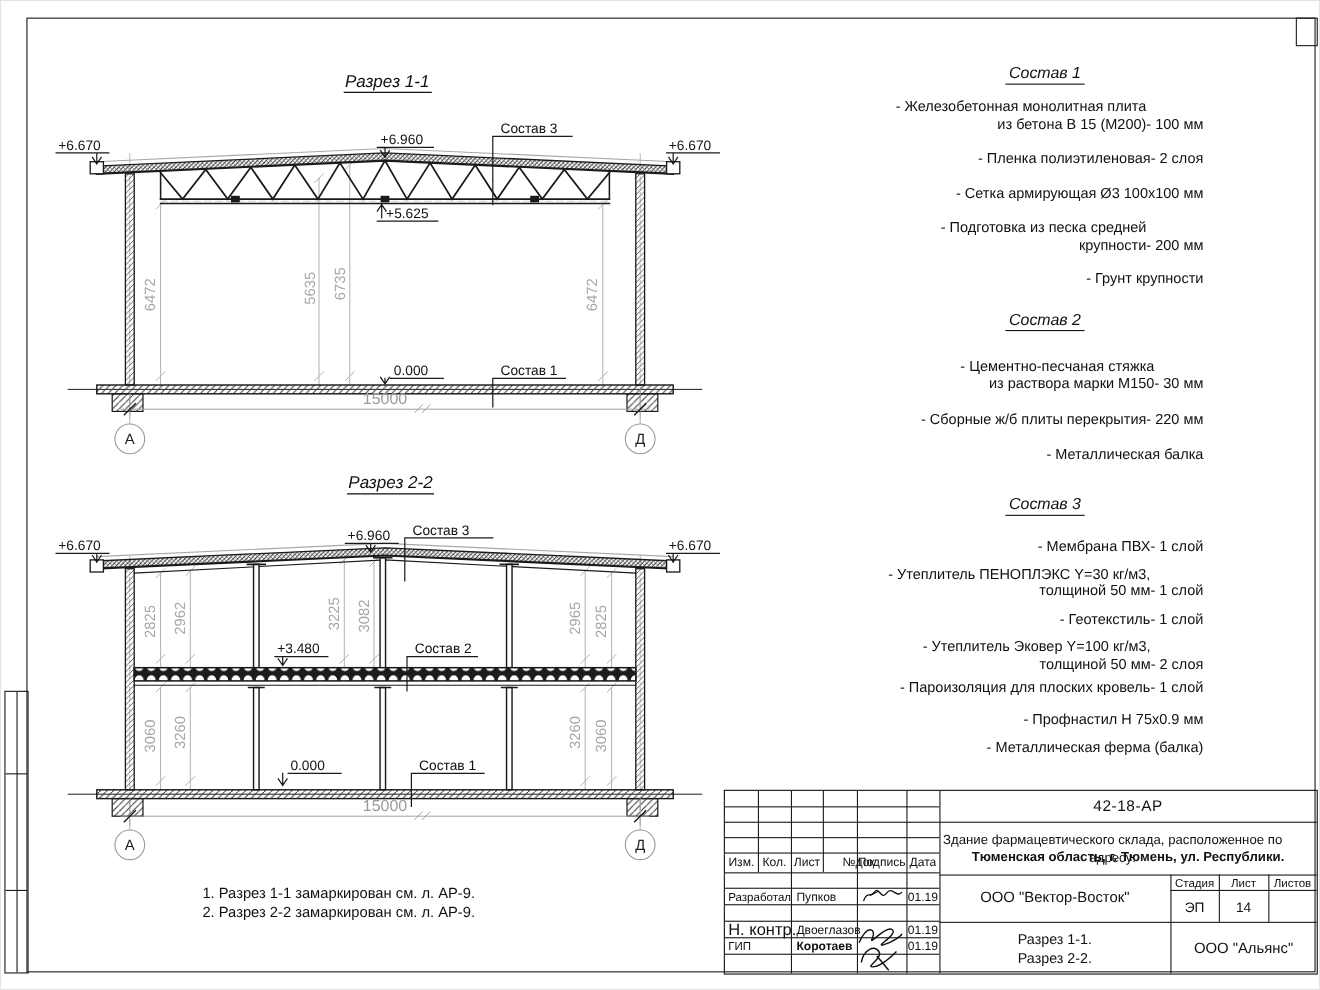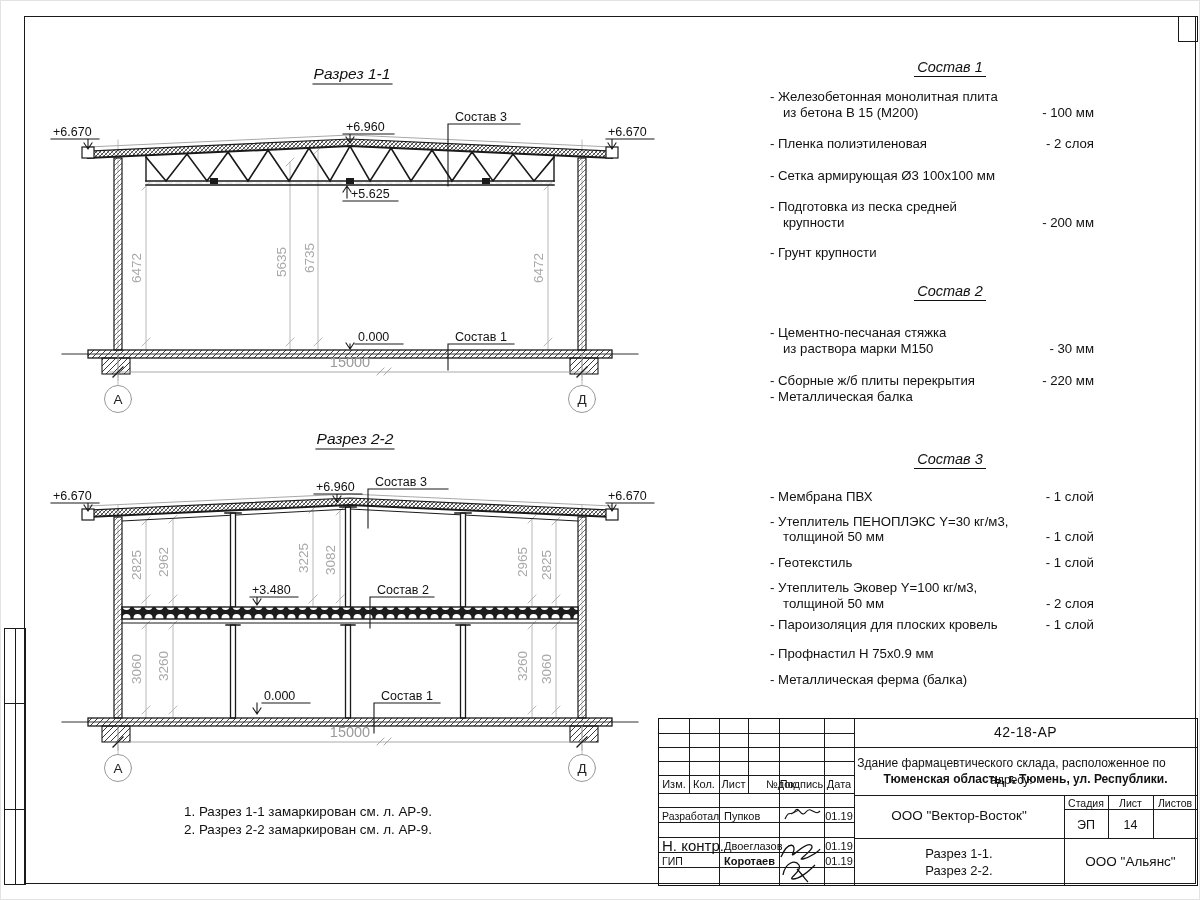--- a/index.html
+++ b/index.html
@@ -7,32 +7,32 @@
   .abs{position:absolute;}
   .paper-edge{left:0;top:0;width:1198px;height:898px;border:1px solid #e3e3e3;}
   .frame{left:24px;top:16px;width:1170px;height:866px;border:1.7px solid #1a1a1a;}
   .tr-box{left:1178px;top:16px;width:18px;height:24px;border:1.5px solid #1a1a1a;}
   .lm-box{border:1.4px solid #1a1a1a;}
   .vline,.hline{background:#1a1a1a;}
   
   .comp{width:324px;}
   .comp-head-wrap{text-align:center;position:relative;left:18px;}
   .comp-head{display:inline-block;font-style:italic;font-size:14.5px;border-bottom:1.3px solid #111;padding:0 3px 1px 3px;}
-  .comp-item{display:flex;font-size:13.2px;line-height:15.5px;}
+  .comp-item{display:flex;font-size:13.2px;line-height:15.5px;text-align:right;}
   .comp-label{flex:1;}
   .comp-label .l2{padding-left:13px;}
   .comp-qty{white-space:nowrap;align-self:flex-end;}
   .c1 .comp-item:nth-child(2){margin-top:12px}
   .c1 .comp-item:nth-child(3){margin-top:16px}
   .c1 .comp-item:nth-child(4){margin-top:16px}
   .c1 .comp-item:nth-child(5){margin-top:16px}
   .c1 .comp-item:nth-child(6){margin-top:15px}
   .c2 .comp-item:nth-child(2){margin-top:24px}
   .c2 .comp-item:nth-child(3){margin-top:17px}
-  .c2 .comp-item:nth-child(4){margin-top:0}
+  .c2 .comp-item:nth-child(4){margin-top:16px}
   .c3 .comp-item:nth-child(2){margin-top:20px}
   .c3 .comp-item:nth-child(3){margin-top:9px}
   .c3 .comp-item:nth-child(4){margin-top:10px}
   .c3 .comp-item:nth-child(5){margin-top:10px}
   .c3 .comp-item:nth-child(6){margin-top:6px}
   .c3 .comp-item:nth-child(7){margin-top:13px}
   .c3 .comp-item:nth-child(8){margin-top:11px}
   .notes{font-size:13.4px;line-height:18px;}
   
   .tb{left:658px;top:718px;width:538px;height:166px;border:1.7px solid #111;}

